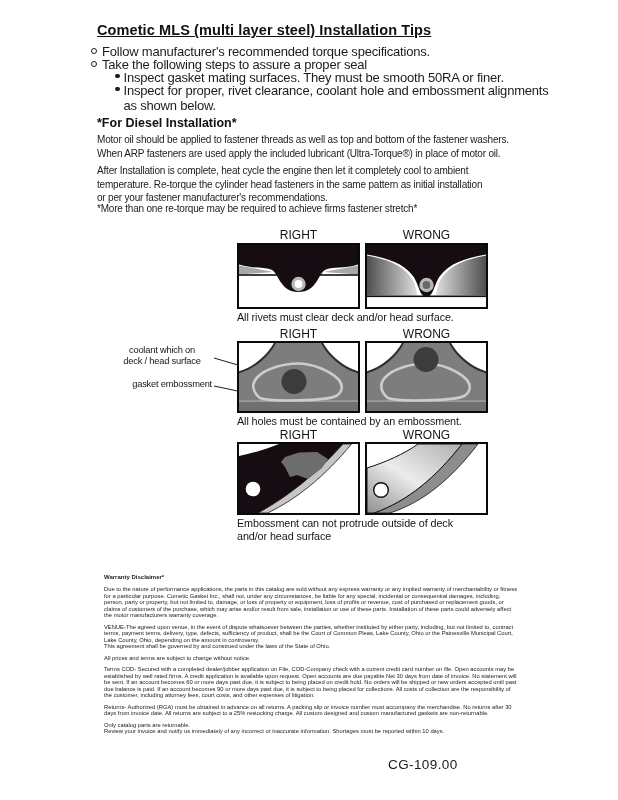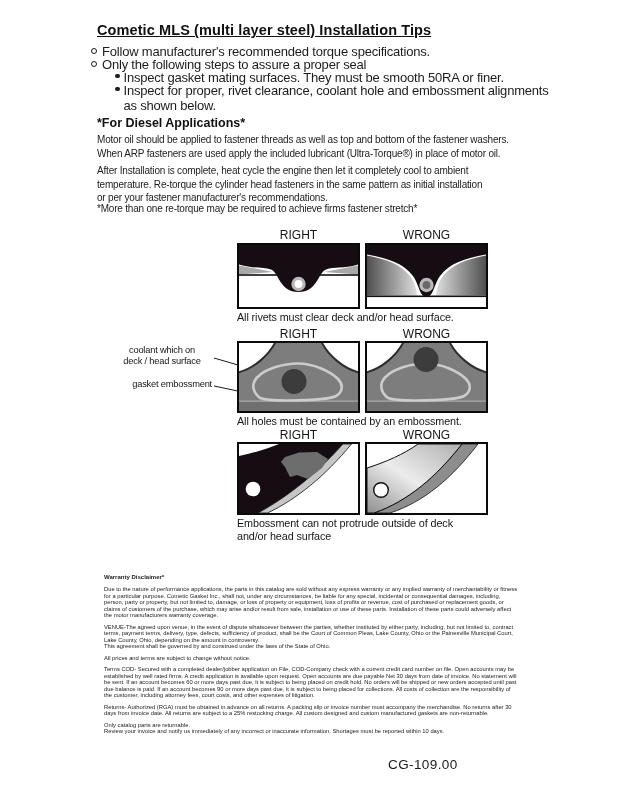--- a/index.html
+++ b/index.html
@@ -50,33 +50,33 @@
 
   <h1 class="title">Cometic MLS (multi layer steel) Installation Tips</h1>
 
   <div class="bullets">
     <div class="b-row">
       <span class="marker-o"></span>
       <span>Follow manufacturer's recommended torque specifications.</span>
     </div>
     <div class="b-row">
       <span class="marker-o"></span>
-      <span>Only the following steps to assure a proper seal</span>
+      <span>Take the following steps to assure a proper seal</span>
     </div>
     <div class="b-row sub">
       <span class="marker-dot"></span>
       <span>Inspect gasket mating surfaces.  They must be smooth 50RA or finer.</span>
     </div>
     <div class="b-row sub">
       <span class="marker-dot"></span>
       <span>Inspect for proper, rivet clearance, coolant hole and embossment alignments as shown below.</span>
     </div>
   </div>
 
-  <h2 class="diesel-h">*For Diesel Applications*</h2>
+  <h2 class="diesel-h">*For Diesel Installation*</h2>
   <p class="body-p" style="top:133px;">Motor oil should be applied to fastener threads as well as top and bottom of the fastener washers.
 When ARP fasteners are used apply the included lubricant (Ultra-Torque®) in place of motor oil.</p>
   <p class="body-p" style="top:164px;">After Installation is complete, heat cycle the engine then let it completely cool to ambient
 temperature. Re-torque the cylinder head fasteners in the same pattern as initial installation
 or per your fastener manufacturer's recommendations.</p>
   <p class="body-p" style="top:202px;">*More than one re-torque may be required to achieve firms fastener stretch*</p>
 
   <div class="dg-label" style="left:237px; top:228px;">RIGHT</div>
   <div class="dg-label" style="left:365px; top:228px;">WRONG</div>
 

